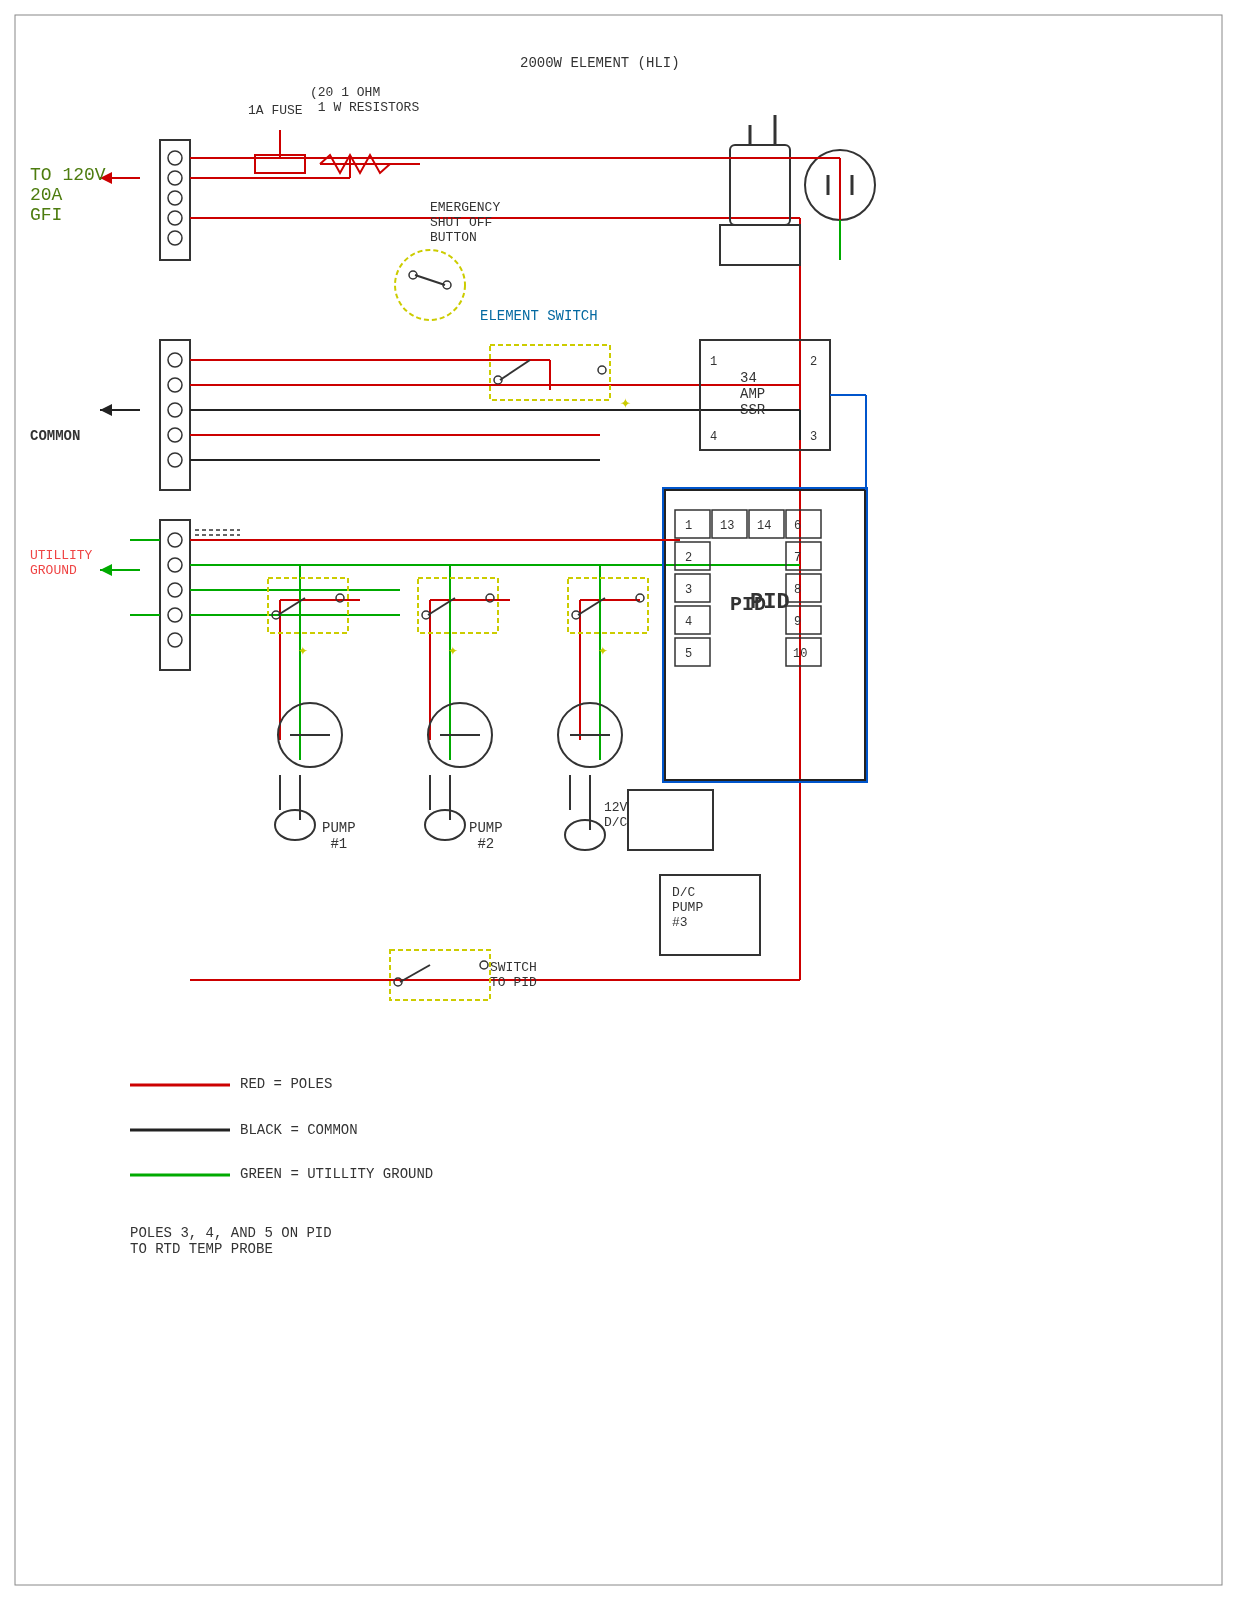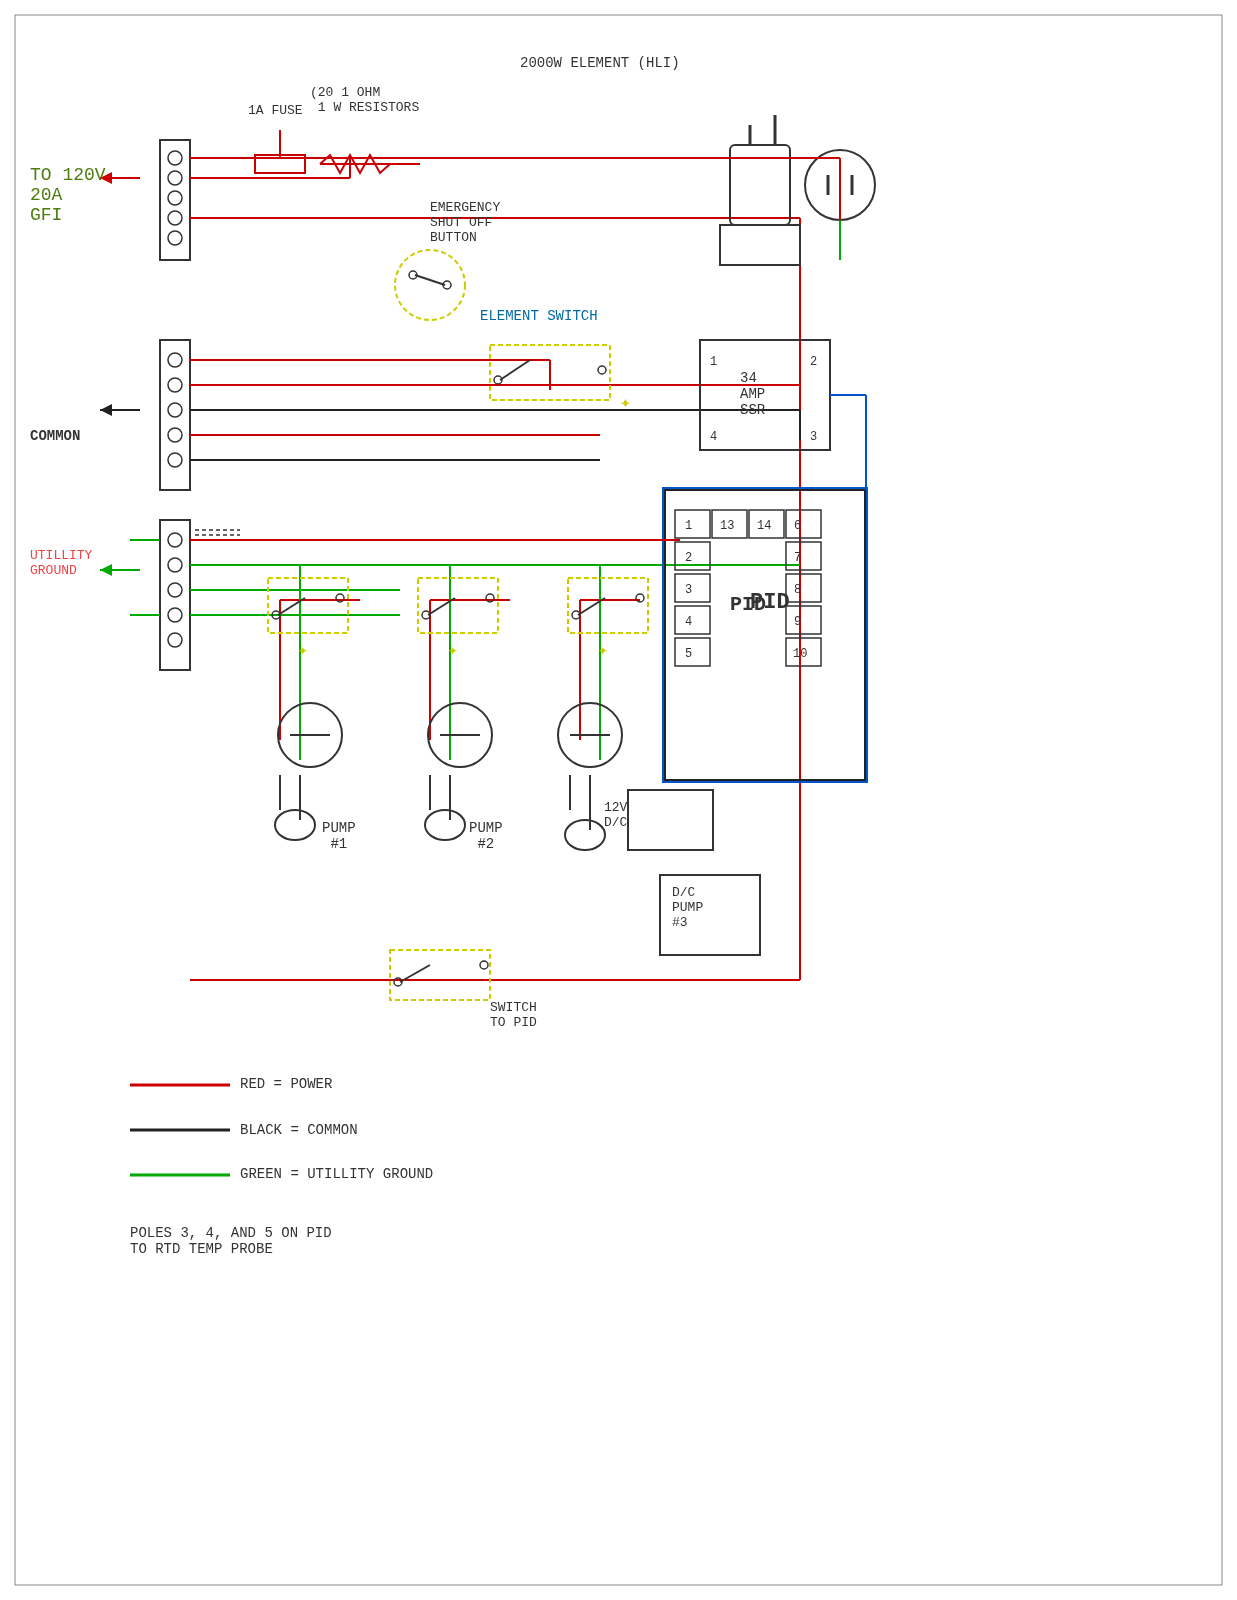--- a/index.html
+++ b/index.html
@@ -287,24 +287,24 @@
 <div class="label" style="left:469px; top:820px; font-size:14px; color:#333; text-align:center;">PUMP
 #2</div>
 
 <div class="label" style="left:604px; top:800px; font-size:13px; color:#333;">12V
 D/C</div>
 
 <div class="label" style="left:672px; top:885px; font-size:13px; color:#333;">D/C
 PUMP
 #3</div>
 
-<div class="label" style="left:490px; top:960px; font-size:13px; color:#333;margin-top:40px;">SWITCH
+<div class="label" style="left:490px; top:960px; font-size:13px; color:#333;">SWITCH
 TO PID</div>
 
-<div class="label" style="left:240px; top:1076px; font-size:14px; color:#333;">RED = POWER</div>
+<div class="label" style="left:240px; top:1076px; font-size:14px; color:#333;">RED = POLES</div>
 
 <div class="label" style="left:240px; top:1122px; font-size:14px; color:#333;text-align:center;">BLACK = COMMON</div>
 
 <div class="label" style="left:240px; top:1166px; font-size:14px; color:#333;">GREEN = UTILLITY GROUND</div>
 
 <div class="label" style="left:130px; top:1225px; font-size:14px; color:#333;">POLES 3, 4, AND 5 ON PID
 TO RTD TEMP PROBE</div>
 
 
 </div>

